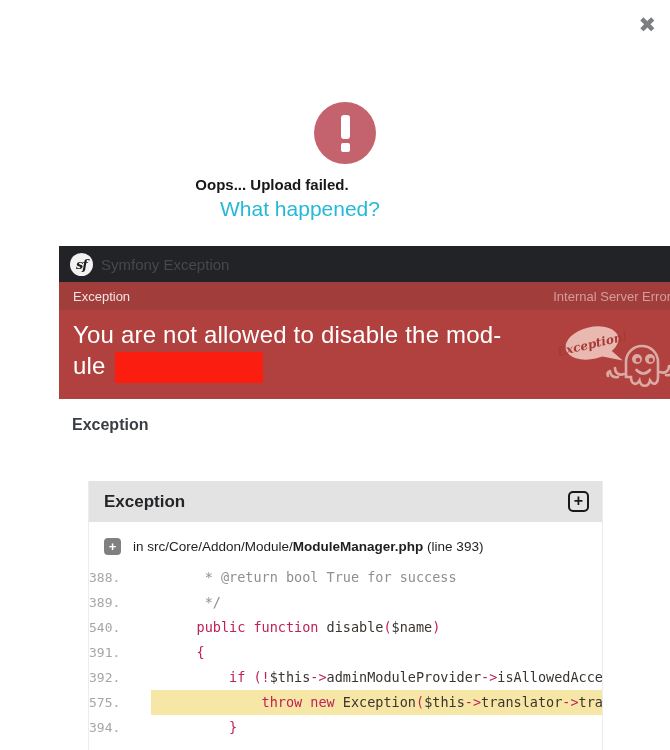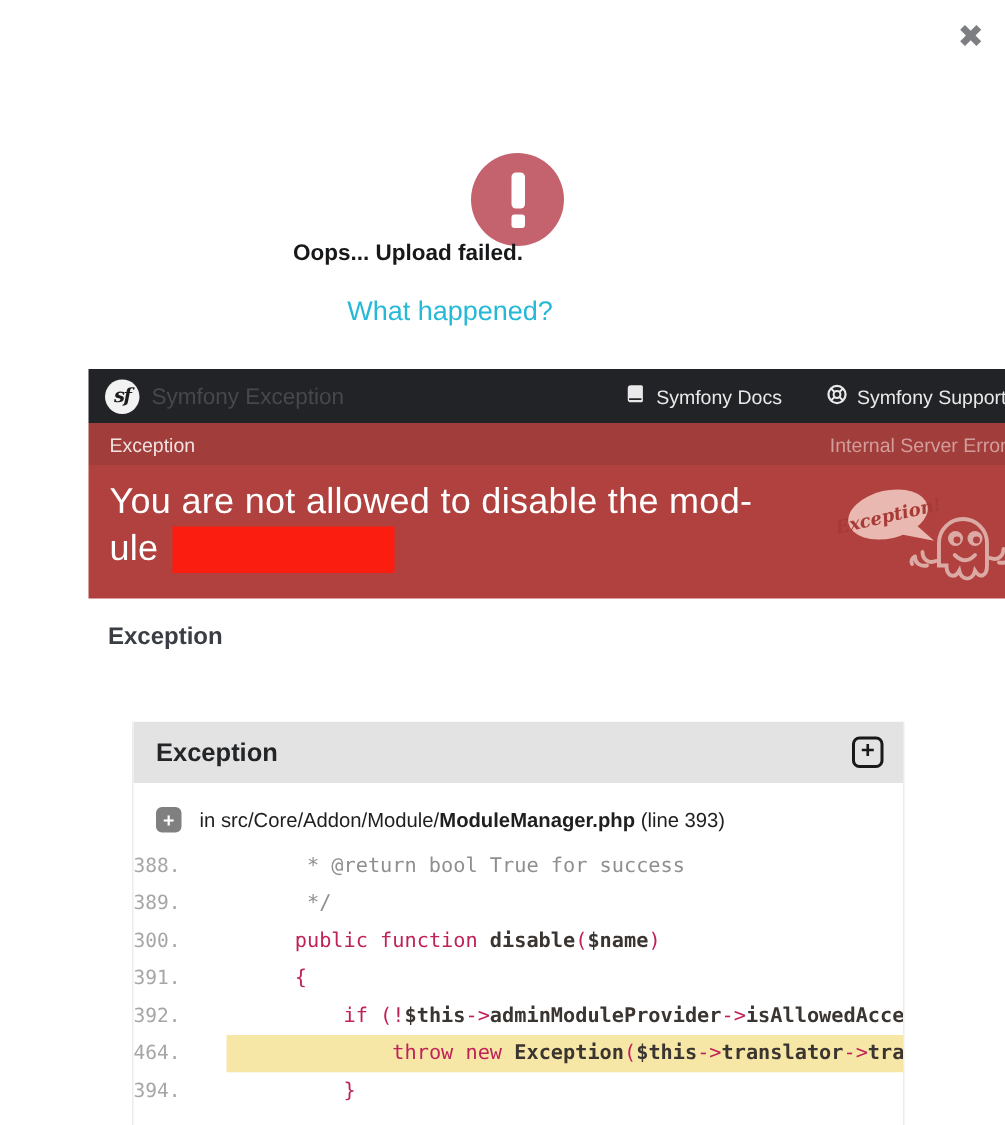--- a/index.html
+++ b/index.html
@@ -12,22 +12,22 @@
   .stage{position:relative;width:670px;height:750px;background:#fff;overflow:hidden;}
 
   
   .modal-title{position:absolute;left:25px;top:17px;font-size:17px;font-weight:700;color:#363a41;}
   .close-btn{position:absolute;right:14px;top:14px;font-size:21px;color:#7c7e81;cursor:pointer;line-height:1;}
 
   
   .err-circle{position:absolute;left:314px;top:102px;width:62px;height:62px;border-radius:50%;background:var(--circle);}
   .err-circle .bar{position:absolute;left:26.5px;top:13px;width:9px;height:24px;background:#fff;border-radius:3px;}
   .err-circle .dot{position:absolute;left:26.5px;top:41px;width:9px;height:9px;background:#fff;border-radius:2px;}
-  .oops{position:absolute;left:0;top:160px;width:544px;text-align:center;font-size:15px;font-weight:700;color:#17181a;}
-  .what-link{position:absolute;left:0;top:197px;width:600px;text-align:center;font-size:18px;color:var(--link);cursor:pointer;}
+  .oops{position:absolute;left:0;top:176px;width:544px;text-align:center;font-size:15px;font-weight:700;color:#17181a;}
+  .what-link{position:absolute;left:0;top:197px;width:600px;text-align:center;font-size:21px;color:var(--link);cursor:pointer;}
 
   
   .sym-panel{position:absolute;left:59px;top:246px;width:626px;}
   .sym-nav{height:36px;background:var(--sym-dark);display:flex;align-items:center;padding:0 14px 0 11px;}
   .sf-logo{width:23px;height:23px;border-radius:50%;background:#f2f2f2;display:flex;align-items:center;justify-content:center;
            font-family:"DejaVu Serif",serif;font-style:italic;font-weight:700;font-size:13px;color:#1c1c1c;letter-spacing:-1px;flex:0 0 auto;}
   .sym-brand{margin-left:8px;font-size:15px;color:#46484c;flex:1 1 auto;white-space:nowrap;overflow:hidden;}
   .sym-nav-links{display:flex;gap:30px;align-items:center;}
   .sym-nav-item{display:flex;align-items:center;gap:6px;font-size:13px;color:#e9e9e9;cursor:pointer;white-space:nowrap;}
   .sym-status{height:28px;background:var(--sym-bar-red);display:flex;align-items:center;padding:0 14px;font-size:13px;}
@@ -53,62 +53,41 @@
   .file-toggle{width:17px;height:17px;background:#808080;border-radius:4px;color:#fff;font-size:13px;font-weight:700;
                display:flex;align-items:center;justify-content:center;line-height:1;cursor:pointer;padding-bottom:1px;}
   .file-path{font-size:13.5px;color:#1f1f1f;}
   .file-path b{font-weight:700;}
   .code-block{font-family:"DejaVu Sans Mono",monospace;font-size:13.5px;}
   .code-line{display:flex;height:25px;line-height:25px;overflow:hidden;}
   .code-line .ln{width:62px;color:#a6a6a6;font-size:13px;flex:0 0 auto;}
   .code-line .code{flex:1 1 auto;padding-left:13px;white-space:pre;overflow:hidden;}
   .code-line.hl .code{background:var(--highlight);}
   .code .kw{color:var(--keyword);}
-  .code .df{color:var(--code-default);font-weight:bold;}
+  .code .df{color:var(--code-default);}
   .code .cm{color:var(--comment);}
 </style>
 </head>
 <body>
 
 <div class="stage">
 
   <div class="close-btn">✖</div>
 
   <div class="err-circle">
     <div class="bar"></div>
     <div class="dot"></div>
   </div>
   <div class="oops">Oops... Upload failed.</div>
   <div class="what-link">What happened?</div>
 
   <div class="sym-panel">
     <div class="sym-nav">
       <div class="sf-logo">sf</div>
       <div class="sym-brand">Symfony Exception</div>
-      <div class="sym-nav-links">
-        <div class="sym-nav-item">
-          <span>
-            <svg width="14" height="14" viewBox="0 0 14 14">
-                <path d="M3.6 0.8 h7 a1 1 0 0 1 1 1 v9.4 a1 1 0 0 1 -1 1 h-7 a2.1 2.1 0 0 1 -2.1 -2.1 v-7.2 a2.1 2.1 0 0 1 2.1 -2.1 z" fill="#e9e9e9"></path>
-                <path d="M2.4 10.1 h8.2" stroke="#222326" stroke-width="1.1" fill="none"></path>
-              </svg>
-          </span>
-          <span>Symfony Docs</span>
-        </div>
-        <div class="sym-nav-item">
-          <span>
-            <svg width="14" height="14" viewBox="0 0 14 14" fill="none" stroke="#e9e9e9">
-                <circle cx="7" cy="7" r="5.7" stroke-width="1.5"></circle>
-                <circle cx="7" cy="7" r="2.3" stroke-width="1.3"></circle>
-                <path d="M3 3 l2.2 2.2 M11 3 l-2.2 2.2 M3 11 l2.2 -2.2 M11 11 l-2.2 -2.2" stroke-width="1.3"></path>
-              </svg>
-          </span>
-          <span>Symfony Support</span>
-        </div>
-      </div>
     </div>
 
     <div class="sym-status">
       <span class="exc">Exception</span>
       <span class="code">HTTP 500</span>
       <span class="txt">Internal Server Error</span>
     </div>
 
     <div class="sym-msg">
       <div class="msg">
@@ -153,33 +132,33 @@
     <div class="code-block" id="code-lines">
         <div class="code-line">
           <span class="ln">388.</span>
           <span class="code"><span class="cm">     * @return bool True for success</span></span>
         </div>
         <div class="code-line">
           <span class="ln">389.</span>
           <span class="code"><span class="cm">     */</span></span>
         </div>
         <div class="code-line">
-          <span class="ln">300.</span>
+          <span class="ln">540.</span>
           <span class="code"><span class="df">    </span><span class="kw">public function </span><span class="df">disable</span><span class="kw">(</span><span class="df">$name</span><span class="kw">)</span></span>
         </div>
         <div class="code-line">
           <span class="ln">391.</span>
           <span class="code"><span class="df">    </span><span class="kw">{</span></span>
         </div>
         <div class="code-line">
           <span class="ln">392.</span>
           <span class="code"><span class="df">        </span><span class="kw">if (!</span><span class="df">$this</span><span class="kw">-&gt;</span><span class="df">adminModuleProvider</span><span class="kw">-&gt;</span><span class="df">isAllowedAccess</span></span>
         </div>
         <div class="code-line hl">
-          <span class="ln">464.</span>
+          <span class="ln">575.</span>
           <span class="code"><span class="df">            </span><span class="kw">throw new </span><span class="df">Exception</span><span class="kw">(</span><span class="df">$this</span><span class="kw">-&gt;</span><span class="df">translator</span><span class="kw">-&gt;</span><span class="df">trans</span></span>
         </div>
         <div class="code-line">
           <span class="ln">394.</span>
           <span class="code"><span class="df">        </span><span class="kw">}</span></span>
         </div>
       </div>
   </div>
 
 </div>

